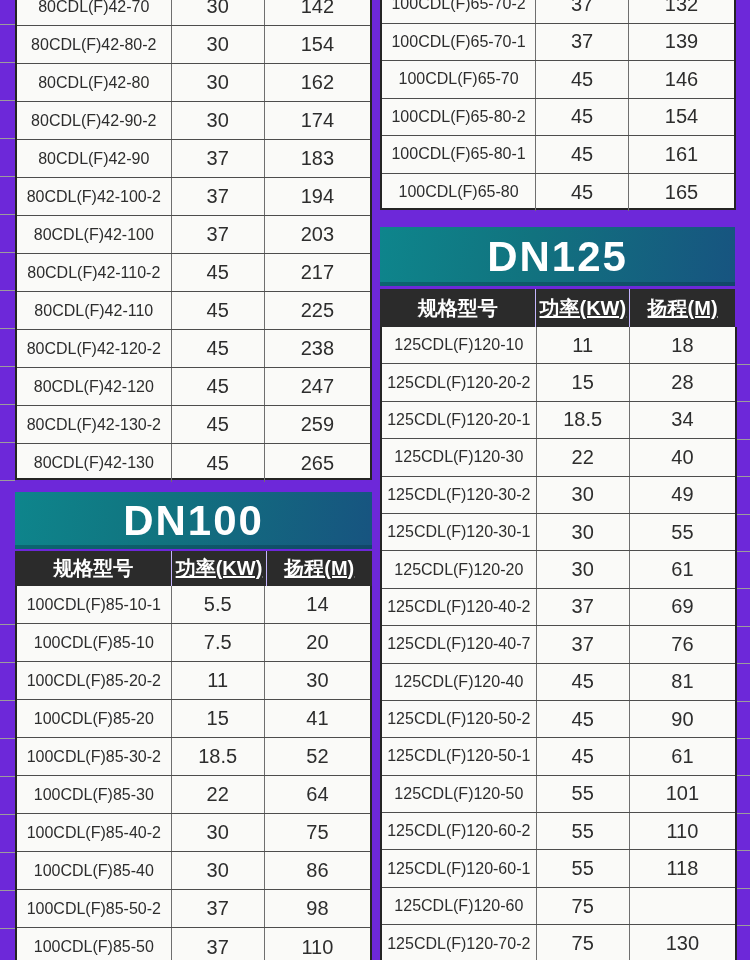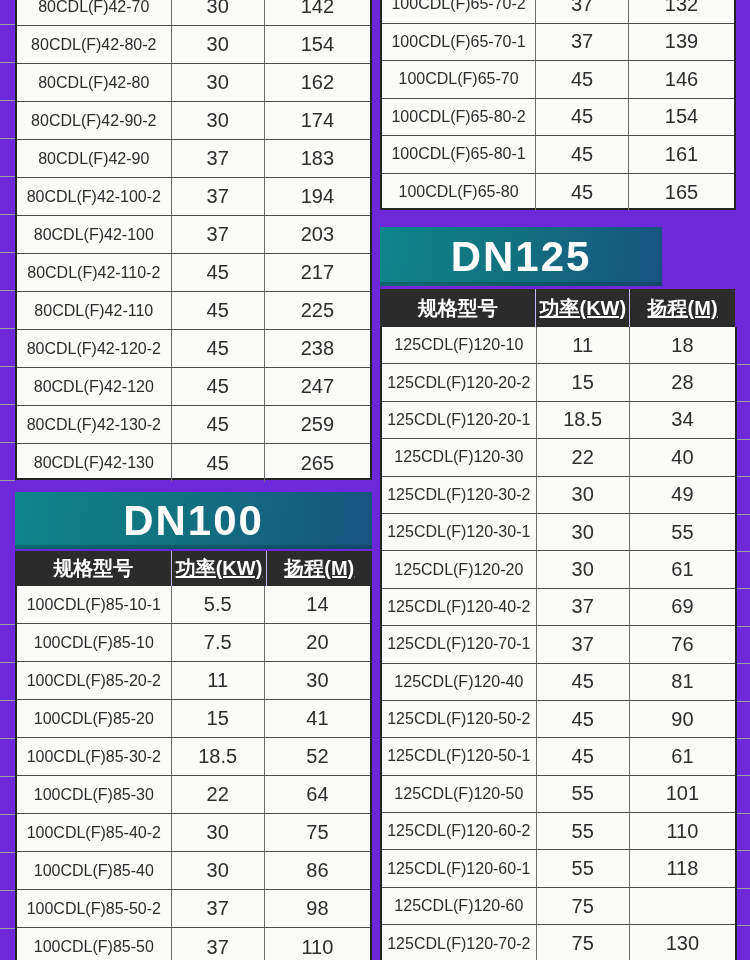--- a/index.html
+++ b/index.html
@@ -212,21 +212,21 @@
         <div class="tcell c1">45</div>
         <div class="tcell c2">161</div>
       </div>
       <div class="trow" style="--rh: 37.5px;">
         <div class="tcell c0">100CDL(F)65-80</div>
         <div class="tcell c1">45</div>
         <div class="tcell c2">165</div>
       </div>
     </div>
 
-  <div class="banner" style="left:380px;top:227px;width:282px;height:59px;">DN125</div>
+  <div class="banner" style="left:380px;top:227px;width:355px;height:59px;">DN125</div>
   <div class="thead" style="left:380px;top:289px;width:355px;height:38px;">
     <div class="hcell">规格型号</div>
     <div class="hcell">功率(KW)</div>
     <div class="hcell">扬程(M)</div>
   </div>
   <div class="spec-body" style="left:380px;top:327px;width:357px;height:636px;border-top-width:0;" style-rh="37.4">
   <div class="trow" style="--rh: 37.4px;">
         <div class="tcell c0">125CDL(F)120-10</div>
         <div class="tcell c1">11</div>
         <div class="tcell c2">18</div>
@@ -260,21 +260,21 @@
         <div class="tcell c0">125CDL(F)120-20</div>
         <div class="tcell c1">30</div>
         <div class="tcell c2">61</div>
       </div>
       <div class="trow" style="--rh: 37.4px;">
         <div class="tcell c0">125CDL(F)120-40-2</div>
         <div class="tcell c1">37</div>
         <div class="tcell c2">69</div>
       </div>
       <div class="trow" style="--rh: 37.4px;">
-        <div class="tcell c0">125CDL(F)120-70-1</div>
+        <div class="tcell c0">125CDL(F)120-40-7</div>
         <div class="tcell c1">37</div>
         <div class="tcell c2">76</div>
       </div>
       <div class="trow" style="--rh: 37.4px;">
         <div class="tcell c0">125CDL(F)120-40</div>
         <div class="tcell c1">45</div>
         <div class="tcell c2">81</div>
       </div>
       <div class="trow" style="--rh: 37.4px;">
         <div class="tcell c0">125CDL(F)120-50-2</div>

